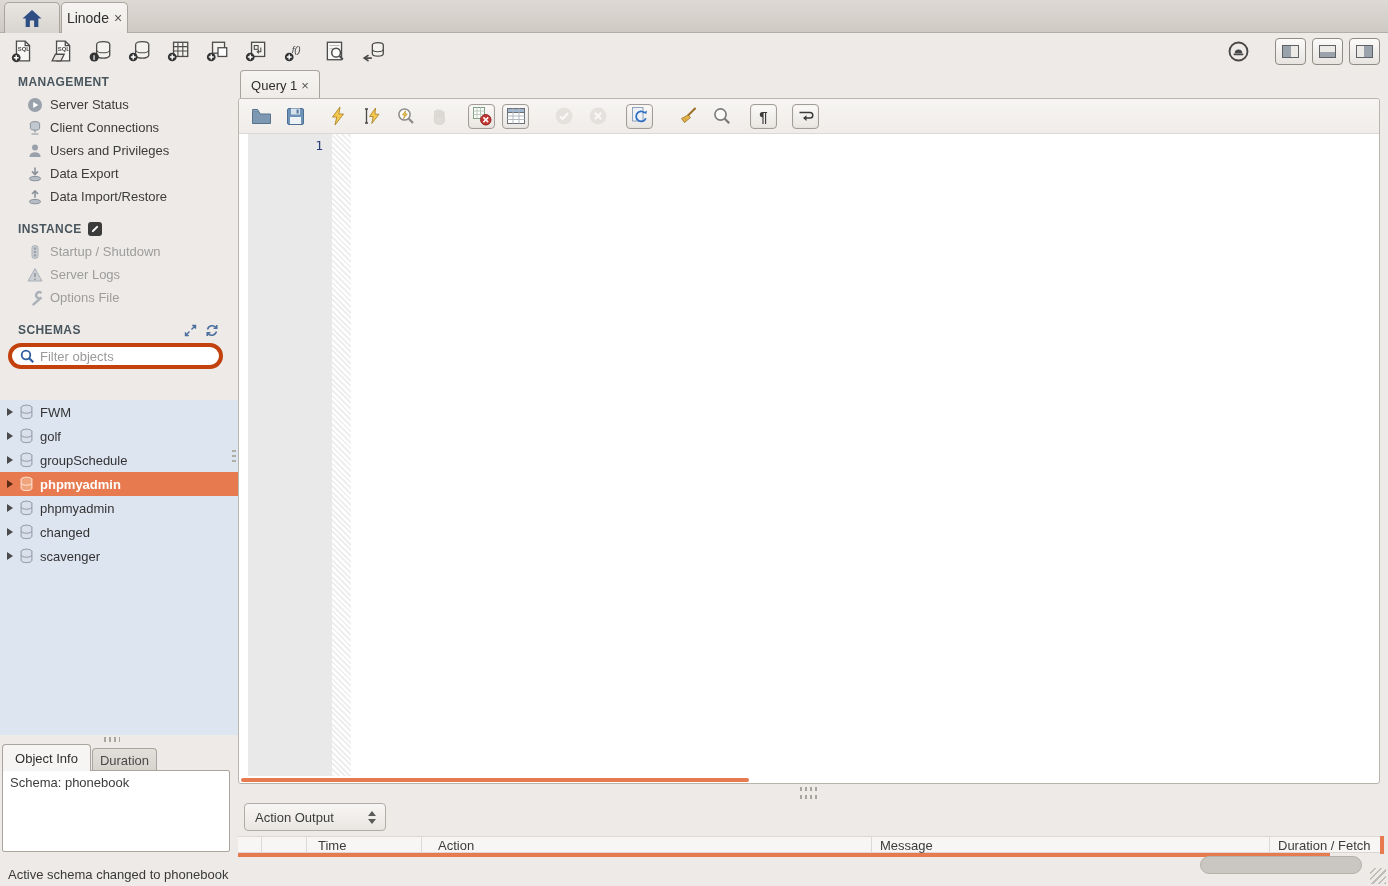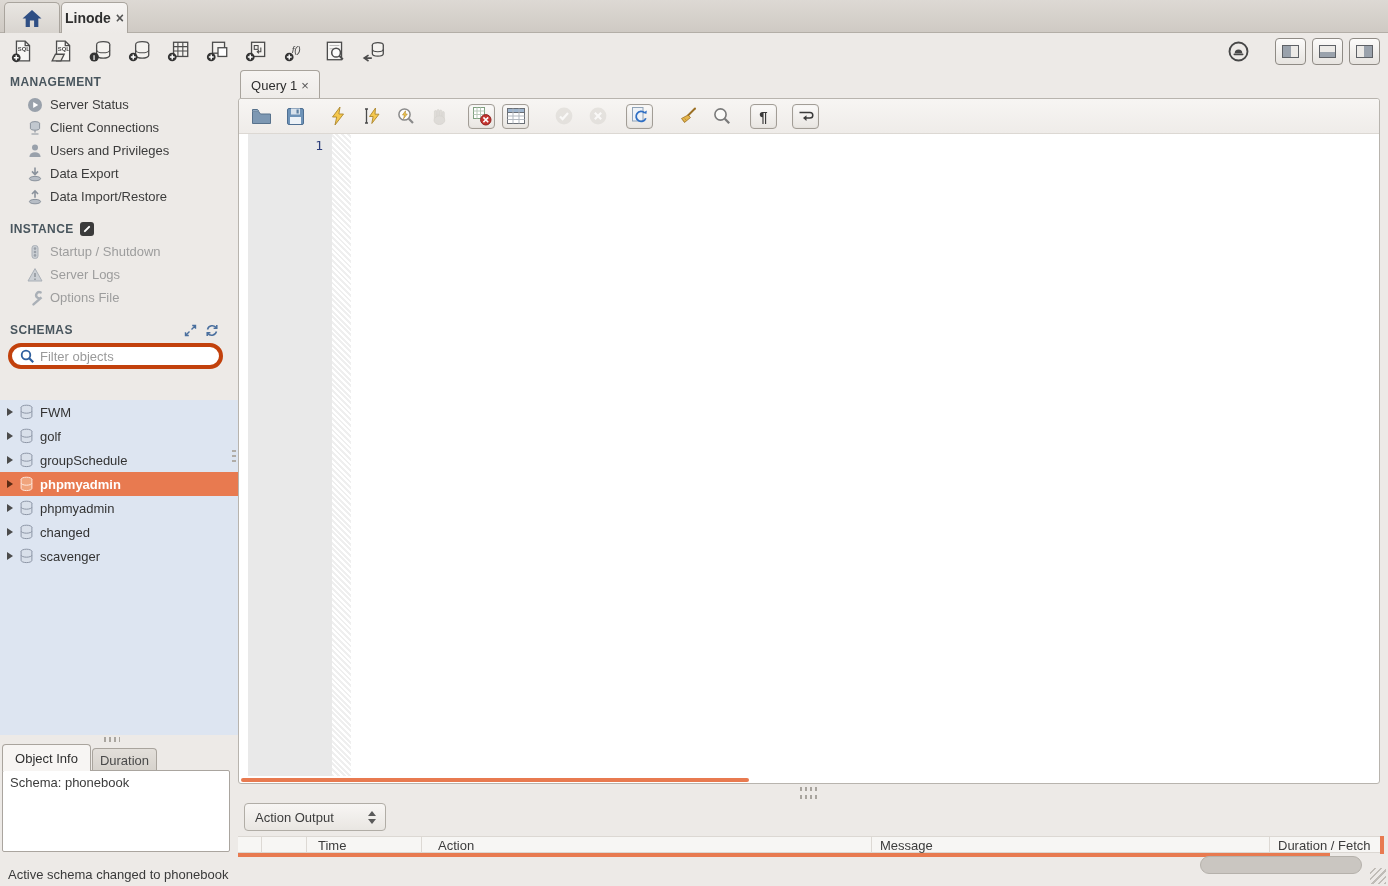--- a/index.html
+++ b/index.html
@@ -3,41 +3,41 @@
 <meta charset="utf-8">
 <style>
   * { margin:0; padding:0; box-sizing:border-box; }
   html,body { width:1388px; height:886px; font-family:"Liberation Sans", sans-serif; font-size:13px; color:#3a3a3a; background:#edeae7; overflow:hidden; }
   .app { position:relative; width:1388px; height:886px; background:#edeae7; }
 
   
   .tabbar { position:absolute; left:0; top:0; width:1388px; height:33px;
             background:linear-gradient(#ddd9d4,#cfcac4); border-bottom:1px solid #b3aea7; }
   .wtab { position:absolute; top:2px; height:31px; border:1px solid #a9a49d; border-bottom:none;
-          border-radius:5px 5px 0 0; display:flex; align-items:center; justify-content:center; gap:5px;font-weight:bold; }
+          border-radius:5px 5px 0 0; display:flex; align-items:center; justify-content:center; gap:5px; }
   .wtab.home { left:4px; width:56px; background:linear-gradient(#e9e6e2,#d8d4cf); }
   .wtab.active { left:61px; width:67px; background:linear-gradient(#f6f4f2,#edeae7); font-size:14px; color:#2e2e2e; }
   .wtab .close { color:#555; font-size:14px; cursor:default; }
 
   
   .main-toolbar { position:absolute; left:0; top:33px; width:1388px; height:36px;
                   display:flex; align-items:center; padding:0 8px; }
   .mt-btn { width:30px; height:28px; display:flex; align-items:center; justify-content:center; margin-right:9px; }
   .mt-right { margin-left:auto; display:flex; align-items:center; gap:6px; }
   .panel-toggle { width:31px; height:27px; border:1px solid #8f8b85; border-radius:4px;
                   background:linear-gradient(#fcfbfa,#e7e4e0); display:flex; align-items:center; justify-content:center; }
   .pt-inner { width:17px; height:13px; border:1px solid #5e6166; background:#eceae7; position:relative; }
   .pt-inner .shade { position:absolute; background:#9aa2ac; }
   .pt-left .shade { left:0; top:0; bottom:0; width:8px; }
   .pt-bottom .shade { left:0; right:0; bottom:0; height:5px; }
   .pt-right .shade { right:0; top:0; bottom:0; width:8px; }
 
   
   .sidebar { position:absolute; left:0; top:69px; width:231px; height:666px; background:#edeae7; }
-  .side-header { margin:6px 8px 4px 10px; font-size:12px; font-weight:bold; color:#49565e; letter-spacing:.4px;
+  .side-header { margin:6px 8px 4px 18px; font-size:12px; font-weight:bold; color:#49565e; letter-spacing:.4px;
                  display:flex; align-items:center; }
   .side-header.mt { margin-top:14px; }
   .side-item { height:23px; display:flex; align-items:center; padding-left:27px; gap:7px; color:#3c3c3c; }
   .side-item .lbl { white-space:nowrap; overflow:hidden; }
   .side-item.disabled { color:#9d9d9d; }
   .hdr-icons { margin-left:auto; display:flex; gap:8px; margin-right:4px; }
   .wrench-badge { width:14px; height:14px; margin-left:6px; background:#3b3b3b; border-radius:3px; position:relative; }
   .wrench-badge:after { content:""; position:absolute; left:3px; top:6px; width:8px; height:2px; background:#fff; transform:rotate(-45deg); border-radius:1px; }
 
   .filter-box { margin:6px 8px 0 8px; height:26px; border:4px solid #c2410c; border-radius:13px; background:#fff;

